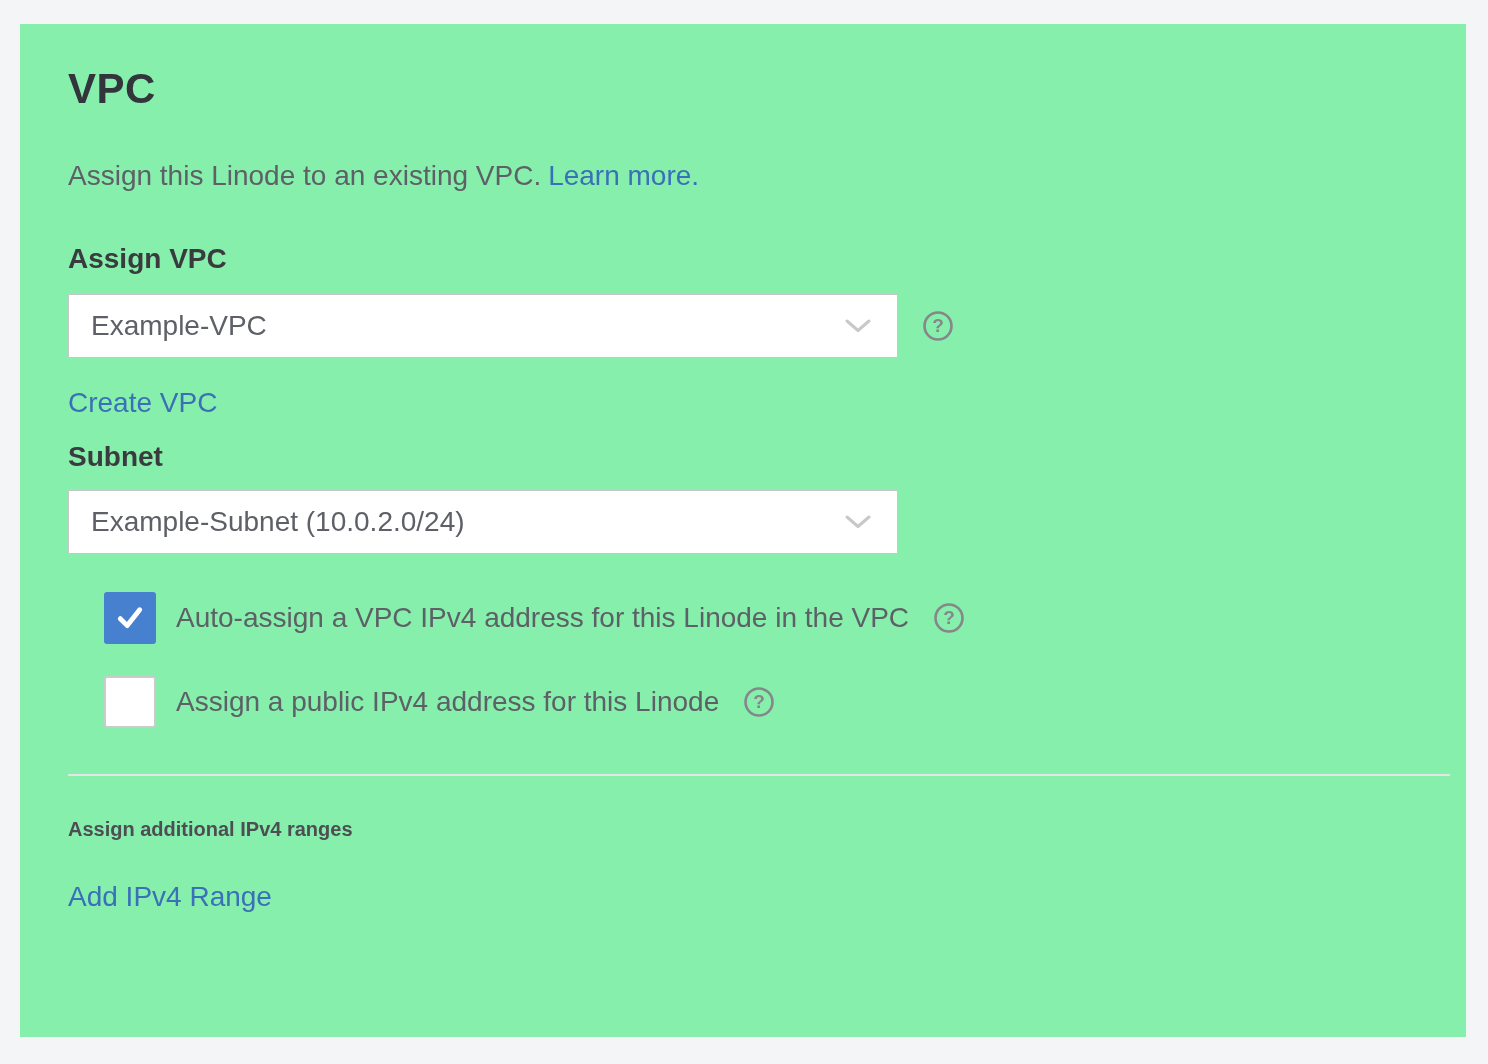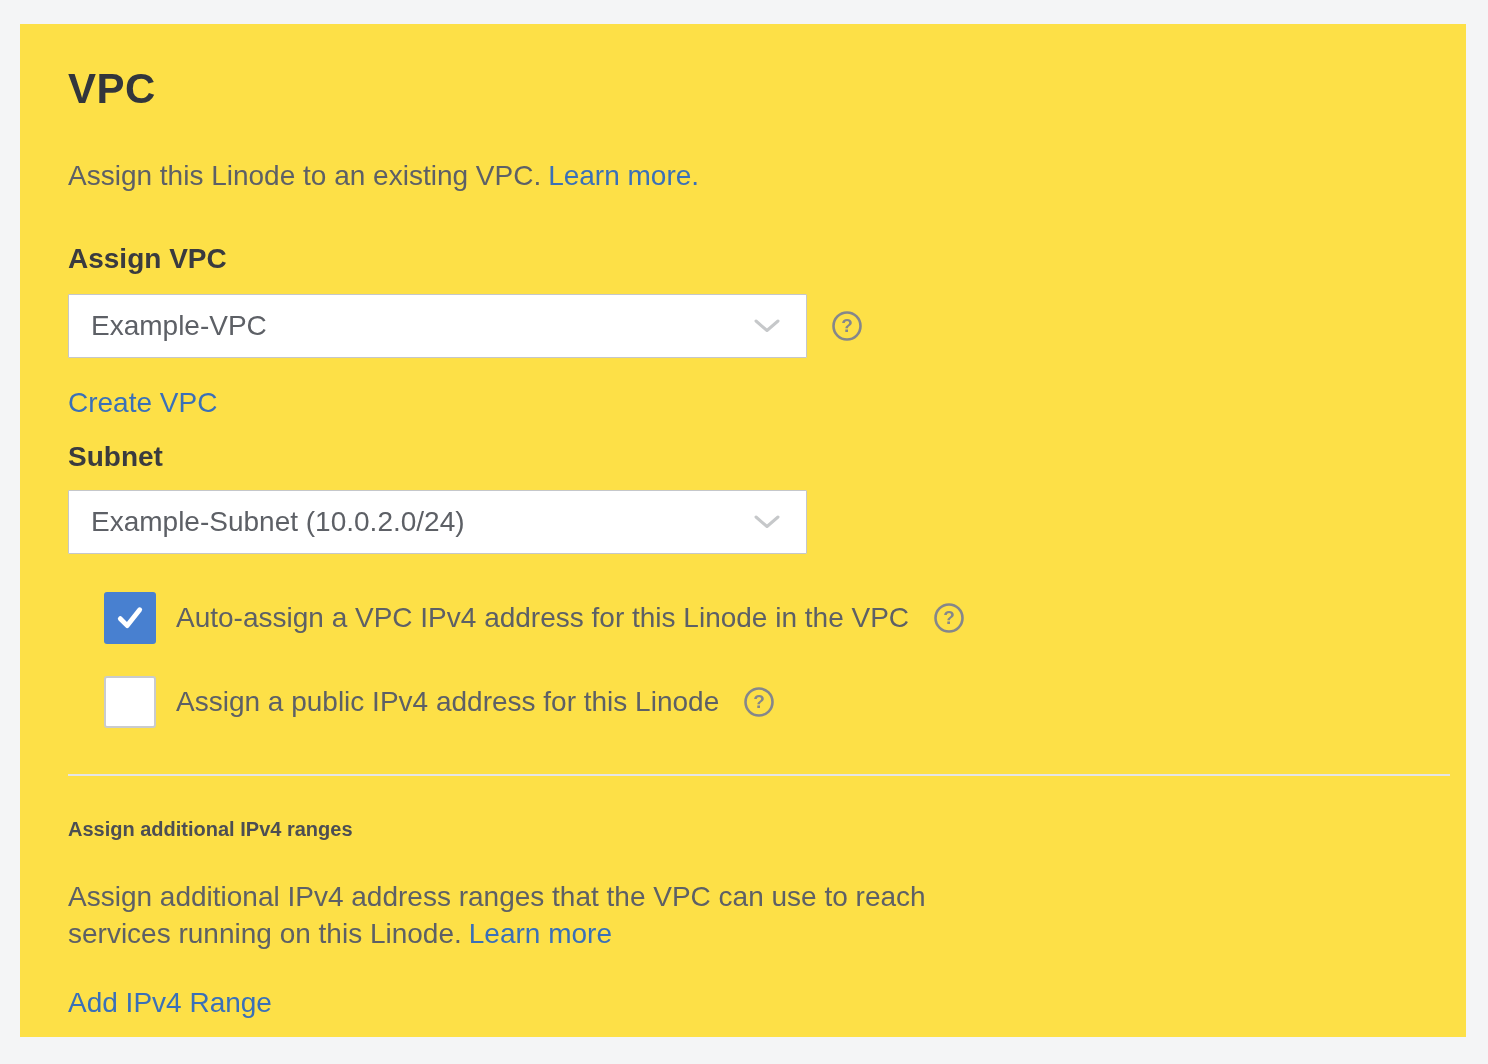--- a/index.html
+++ b/index.html
@@ -8,21 +8,21 @@
     font-family: "Liberation Sans", "DejaVu Sans", sans-serif;
     background: #f4f5f6;
     overflow: hidden;
   }
   .page {
     width: 1488px; height: 1064px;
     padding: 24px 22px 27px 20px;
   }
   .card {
     width: 1446px; height: 1013px;
-    background: #fde047;
+    background: #86efac;
     padding: 44px 18px 30px 48px;
     overflow: hidden;
   }
   .page-title {
     font-size: 42px;
     font-weight: 700;
     color: #32363c;
     line-height: 1;
     letter-spacing: 0.5px;
   }
@@ -47,21 +47,21 @@
   }
   .field-label.subnet { margin-top: 20px; }
   .select-row {
     margin-top: 18px;
     display: flex;
     align-items: center;
   }
   .select-row.subnet-row { margin-top: 16px; }
   .select {
     position: relative;
-    width: 739px; height: 64px;
+    width: 830px; height: 64px;
     border: 1px solid #c5c7ca;
     border-radius: 1px;
     background: #ffffff;
     display: flex;
     align-items: center;
     padding: 0 60px 0 22px;
     cursor: pointer;
   }
   .select-value {
     font-size: 28px;
@@ -191,18 +191,17 @@
       <svg class="help-btn" viewBox="0 0 32 32">
         <circle cx="16" cy="16" r="13.5" fill="none" stroke="#85878b" stroke-width="2.6"></circle>
         <text x="16" y="22" text-anchor="middle" font-size="19" font-weight="700" fill="#85878b" font-family="Liberation Sans, sans-serif">?</text>
       </svg>
     </div>
 
     <div class="divider"></div>
 
     <div class="subsection-title">Assign additional IPv4 ranges</div>
 
-    <p class="ranges-desc"><span>Assign additional IPv4 address ranges that the VPC can use to reach services running on this Linode.</span><a class="link" href="#">Learn more</a></p>
 
     <a class="link standalone-link add-range" href="#">Add IPv4 Range</a>
 
   </div>
 </div>
 
 </body></html>

